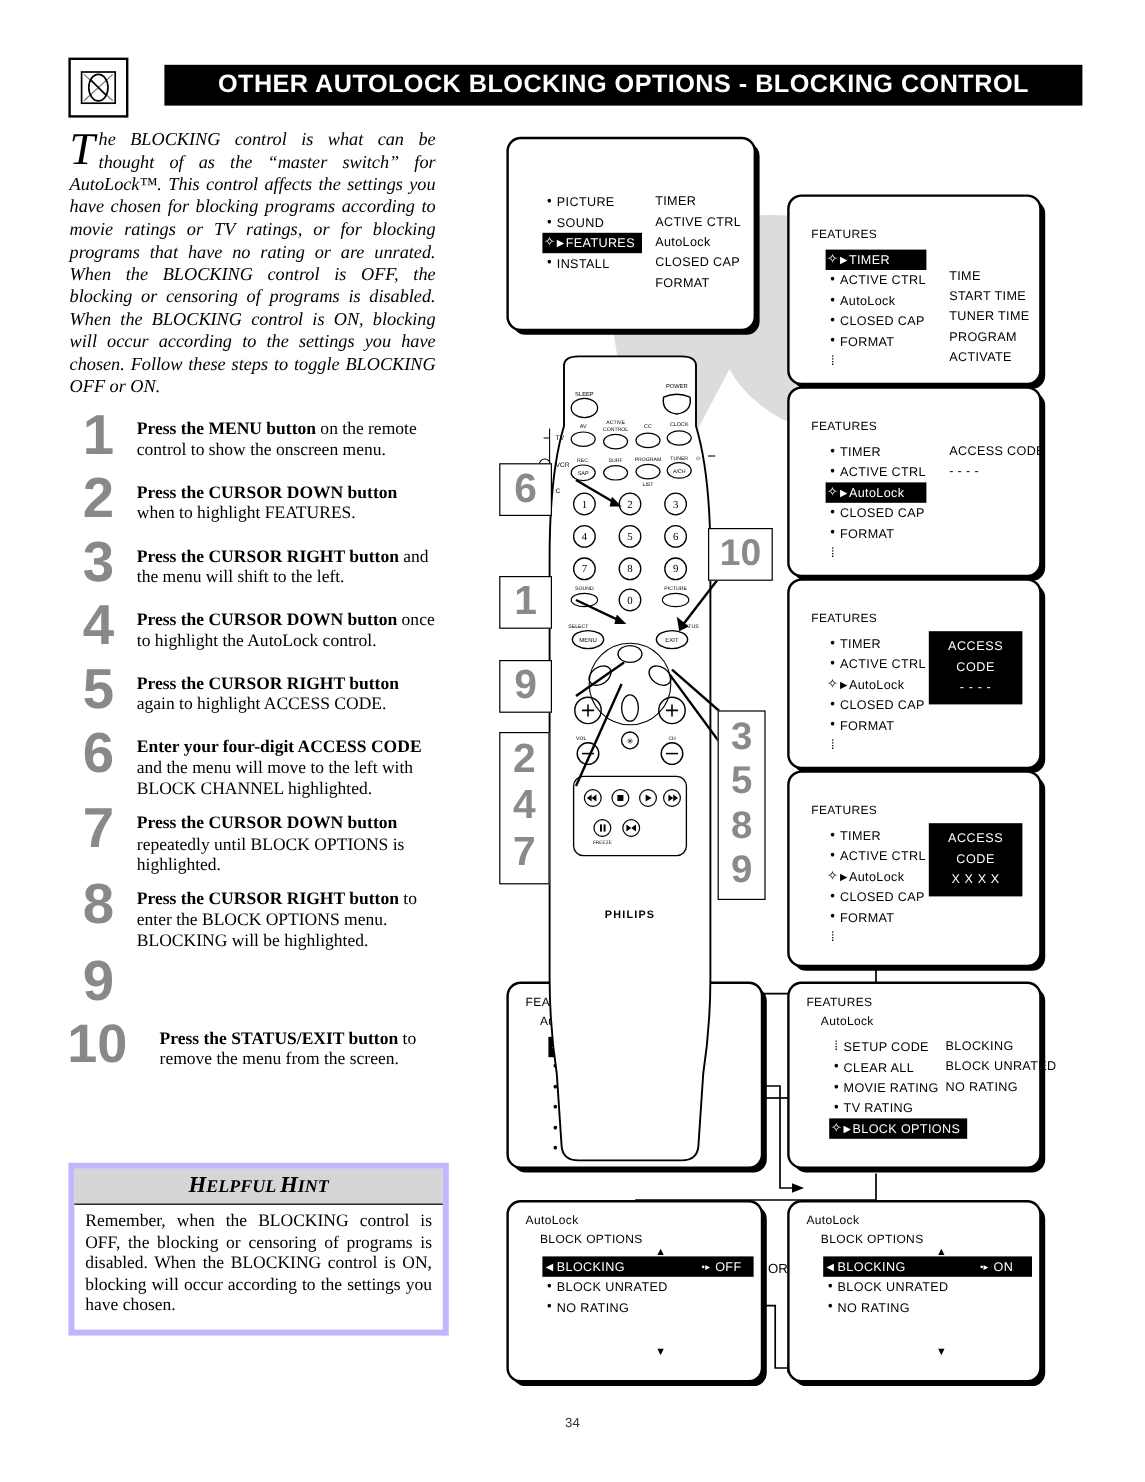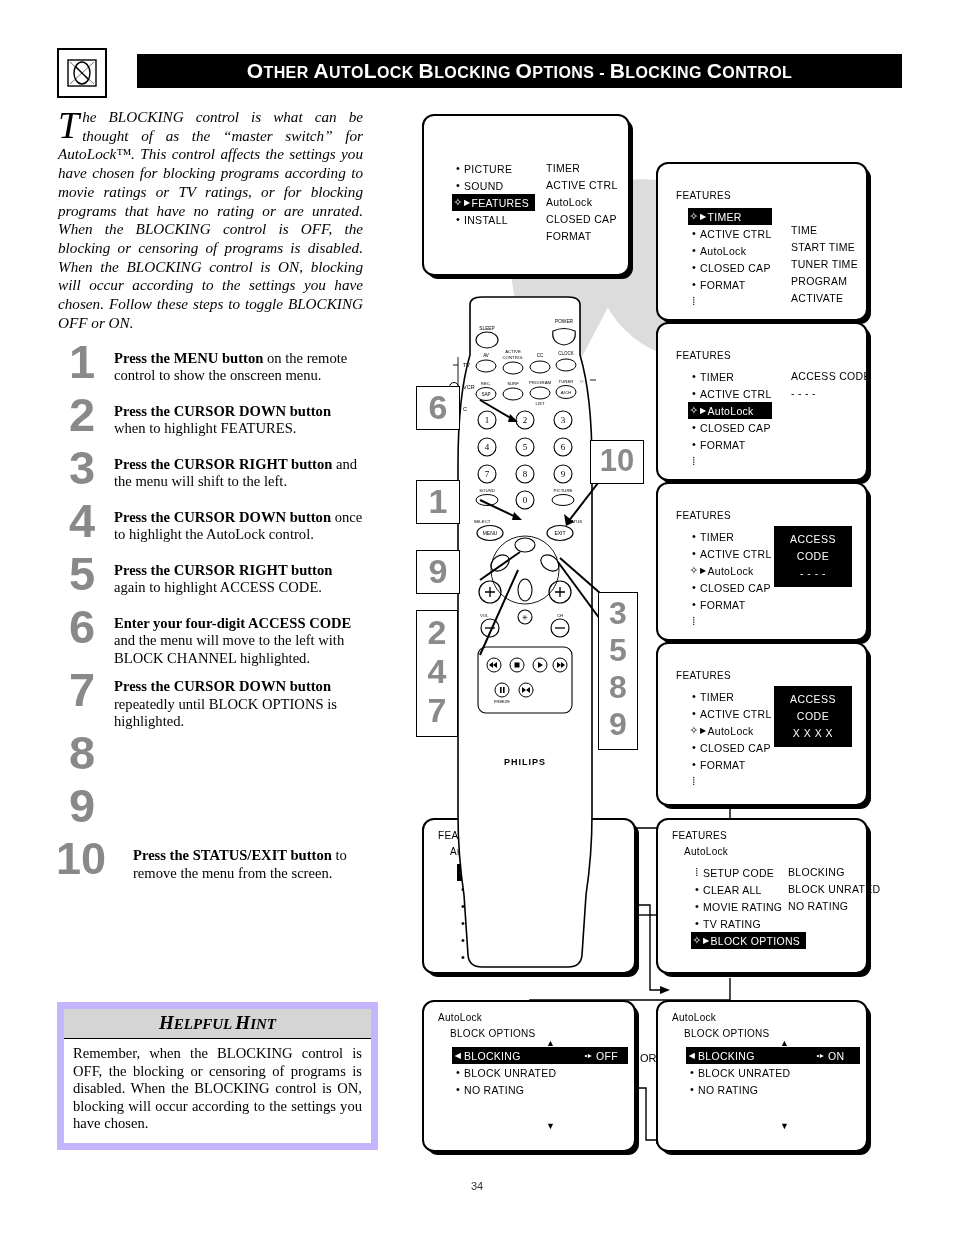--- a/index.html
+++ b/index.html
@@ -7,36 +7,36 @@
   .page{position:absolute;inset:0;}
 
   
   .hdr{position:absolute;left:57px;top:54px;width:845px;height:34px;}
   .hdr-icon{position:absolute;left:0;top:-6px;width:46px;height:46px;border:2px solid #000;background:#fff;
             display:flex;align-items:center;justify-content:center;}
   .hdr-bar{position:absolute;left:80px;top:0;width:765px;height:34px;background:#000;color:#fff;
            display:flex;align-items:center;justify-content:center;}
   .hdr-bar span{font-family:"Liberation Sans",sans-serif;font-weight:bold;letter-spacing:.4px;white-space:nowrap;}
   .sc{font-size:21px;}
-  .sm{font-size:16px;}
+  .sm{font-size:21px;}
 
   
   .lead{position:absolute;left:58px;top:108px;width:305px;font-style:italic;font-size:15.2px;line-height:18.7px;text-align:justify;}
   .lead .drop{float:left;font-size:38px;line-height:30px;font-style:italic;padding:2px 3px 0 0;font-family:"Liberation Serif",serif;}
 
   .steps{position:absolute;left:58px;top:350px;width:308px;}
   .step{position:relative;min-height:42px;margin-bottom:11px;}
   .step .num{position:absolute;left:0;top:-12px;width:48px;text-align:center;color:#898989;
              font-family:"Liberation Sans",sans-serif;font-weight:bold;font-size:47px;line-height:47px;}
   .step.n10 .num{font-size:45px;left:-6px;width:58px;}
   .step .txt{margin-left:56px;font-size:14.6px;line-height:17.4px;}
   .step.n10 .txt{margin-left:75px;}
   .step b{font-weight:bold;}
 
-  .hint{position:absolute;left:57px;top:969px;width:307px;border:7px solid #c4b5fd;margin-top:33px;}
+  .hint{position:absolute;left:57px;top:969px;width:307px;border:5px solid #c4b5fd;}
   .hint-h{background:#d5d5d5;border-bottom:1px solid #000;text-align:center;padding:3px 0 4px;}
   .hint-h span{font-family:"Liberation Serif",serif;font-style:italic;font-weight:bold;}
   .hint-h .c{font-size:19px;}
   .hint-h .s{font-size:15px;}
   .hint-b{padding:6px 9px 10px;font-size:14.6px;line-height:17.6px;text-align:justify;}
 
   
   .ill{position:absolute;left:418px;top:110px;width:452px;height:1050px;}
 
   .osd{position:absolute;background:#fff;border:2px solid #000;border-radius:12px;
@@ -122,20 +122,21 @@
     <div class="step">
       <div class="num">6</div>
       <div class="txt"><b>Enter your four-digit ACCESS CODE</b><span> and the menu will move to the left with BLOCK CHANNEL highlighted.</span></div>
     </div>
     <div class="step">
       <div class="num">7</div>
       <div class="txt"><b>Press the CURSOR DOWN button</b><span> repeatedly until BLOCK OPTIONS is highlighted.</span></div>
     </div>
     <div class="step">
       <div class="num">8</div>
+      <div class="txt"><b>Press the CURSOR RIGHT button</b><span> to enter the BLOCK OPTIONS menu. BLOCKING will be highlighted.</span></div>
     </div>
     <div class="step">
       <div class="num">9</div>
     </div>
     <div class="step n10">
       <div class="num">10</div>
       <div class="txt"><b>Press the STATUS/EXIT button</b><span> to remove the menu from the screen.</span></div>
     </div>
   </div>
 

